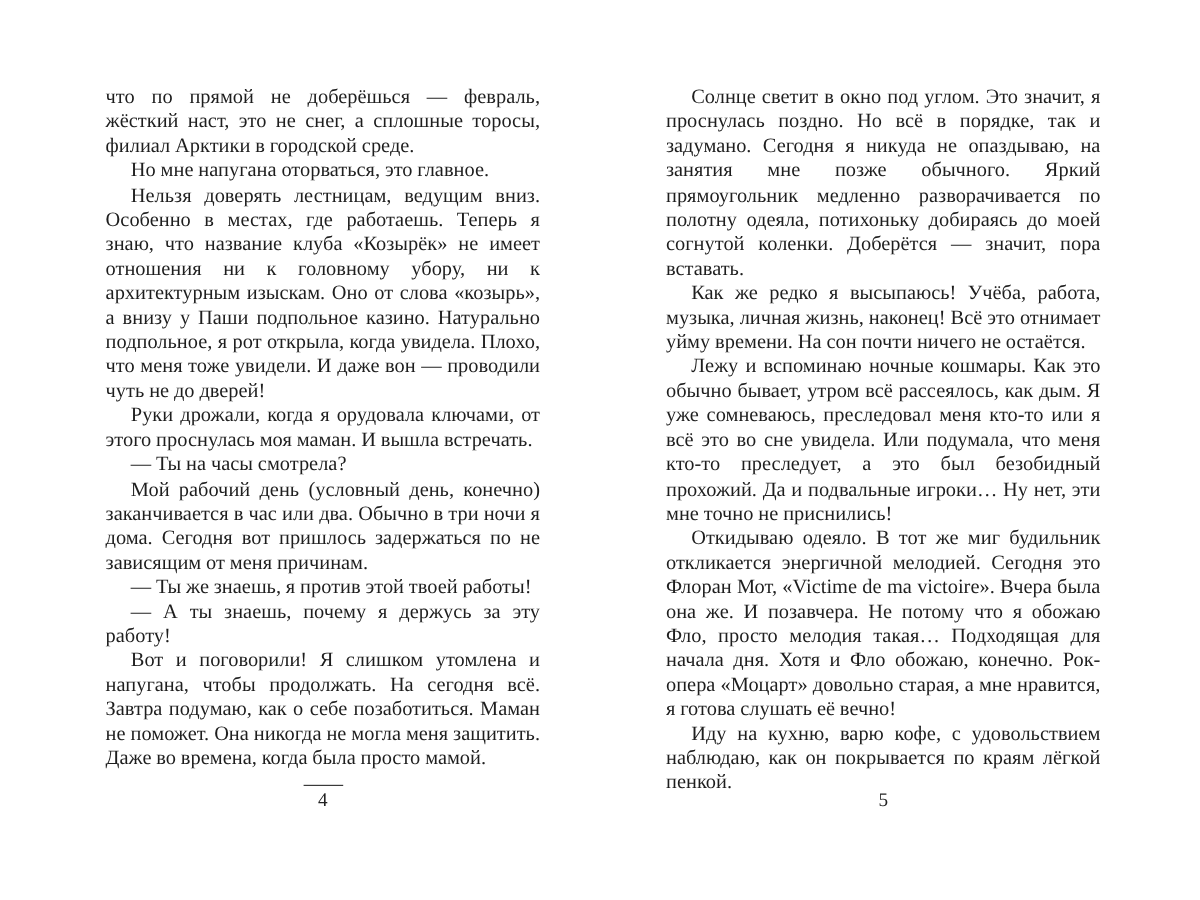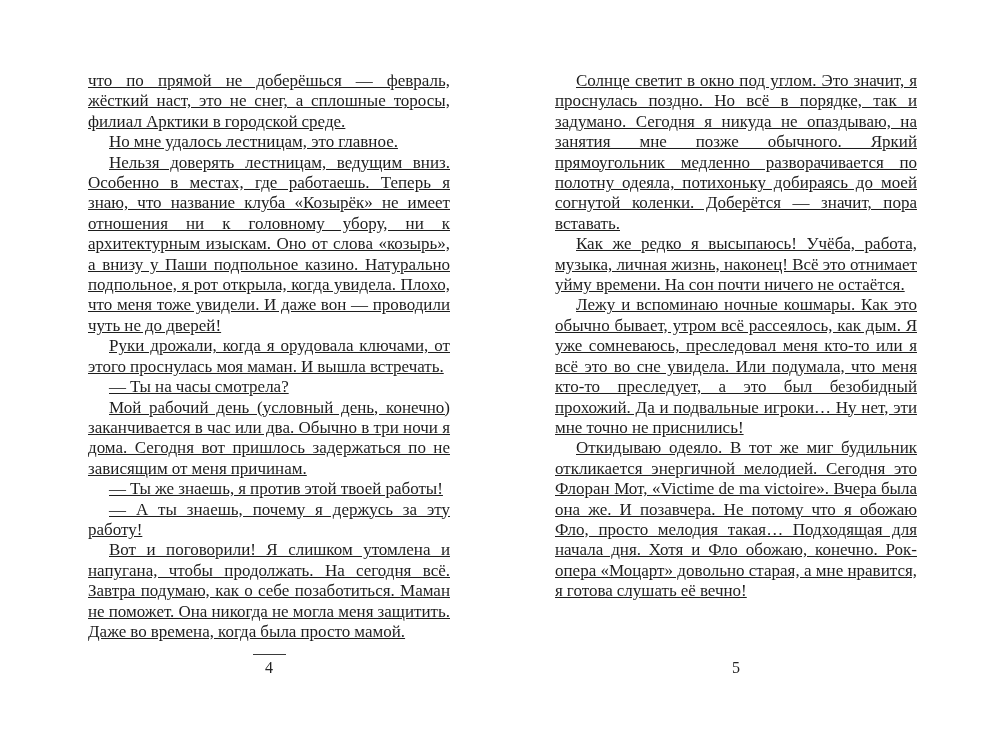--- a/index.html
+++ b/index.html
@@ -21,21 +21,20 @@
     top: 0;
     height: 750px;
   }
   .page--left  { left: 88px;  width: 362px; }
   .page--right { left: 555px; width: 362px; }
   .page-text {
     position: absolute;
     top: 71px;
     left: 0;
     right: 0;
-    text-decoration: underline;
   }
   p.para {
     margin: 0;
     padding: 0;
     font-size: 17px;
     line-height: 20.4px;
     text-align: justify;
     hyphens: auto;
     -webkit-hyphens: auto;
     word-spacing: -0.2px;
@@ -59,36 +58,37 @@
   }
 </style>
 </head>
 <body>
 
 <div class="spread">
 
   <section class="page page--left">
     <div class="page-text">
         <p class="para">что по прямой не доберёшься — февраль, жёсткий наст, это не снег, а сплошные торосы, филиал Арктики в городской среде.</p>
-        <p class="para indent">Но мне удалось лестницам, это главное.</p>
+        <p class="para indent">Но мне напугана оторваться, это главное.</p>
         <p class="para indent">Нельзя доверять лестницам, ведущим вниз. Особенно в местах, где работаешь. Теперь я знаю, что название клуба «Козырёк» не имеет отношения ни к головному убору, ни к архитектурным изыскам. Оно от слова «козырь», а внизу у Паши подпольное казино. Натурально подпольное, я рот открыла, когда увидела. Плохо, что меня тоже увидели. И даже вон — проводили чуть не до дверей!</p>
         <p class="para indent">Руки дрожали, когда я орудовала ключами, от этого проснулась моя маман. И вышла встречать.</p>
         <p class="para indent">— Ты на часы смотрела?</p>
         <p class="para indent">Мой рабочий день (условный день, конечно) заканчивается в час или два. Обычно в три ночи я дома. Сегодня вот пришлось задержаться по не зависящим от меня причинам.</p>
         <p class="para indent">— Ты же знаешь, я против этой твоей работы!</p>
         <p class="para indent">— А ты знаешь, почему я держусь за эту работу!</p>
         <p class="para indent">Вот и поговорили! Я слишком утомлена и напугана, чтобы продолжать. На сегодня всё. Завтра подумаю, как о себе позаботиться. Маман не поможет. Она никогда не могла меня защитить. Даже во времена, когда была просто мамой.</p>
         <div class="divider"></div>
       </div>
     <div class="page-number">4</div>
   </section>
 
   <section class="page page--right">
     <div class="page-text">
         <p class="para indent">Солнце светит в окно под углом. Это значит, я проснулась поздно. Но всё в порядке, так и задумано. Сегодня я никуда не опаздываю, на занятия мне позже обычного. Яркий прямоугольник медленно разворачивается по полотну одеяла, потихоньку добираясь до моей согнутой коленки. Доберётся — значит, пора вставать.</p>
         <p class="para indent">Как же редко я высыпаюсь! Учёба, работа, музыка, личная жизнь, наконец! Всё это отнимает уйму времени. На сон почти ничего не остаётся.</p>
         <p class="para indent">Лежу и вспоминаю ночные кошмары. Как это обычно бывает, утром всё рассеялось, как дым. Я уже сомневаюсь, преследовал меня кто-то или я всё это во сне увидела. Или подумала, что меня кто-то преследует, а это был безобидный прохожий. Да и подвальные игроки… Ну нет, эти мне точно не приснились!</p>
         <p class="para indent">Откидываю одеяло. В тот же миг будильник откликается энергичной мелодией. Сегодня это Флоран Мот, «Victime de ma victoire». Вчера была она же. И позавчера. Не потому что я обожаю Фло, просто мелодия такая… Подходящая для начала дня. Хотя и Фло обожаю, конечно. Рок-опера «Моцарт» довольно старая, а мне нравится, я готова слушать её вечно!</p>
+        <p class="para indent">Иду на кухню, варю кофе, с удовольствием наблюдаю, как он покрывается по краям лёгкой пенкой.</p>
       </div>
     <div class="page-number">5</div>
   </section>
 
 </div>
 
 </body></html>

